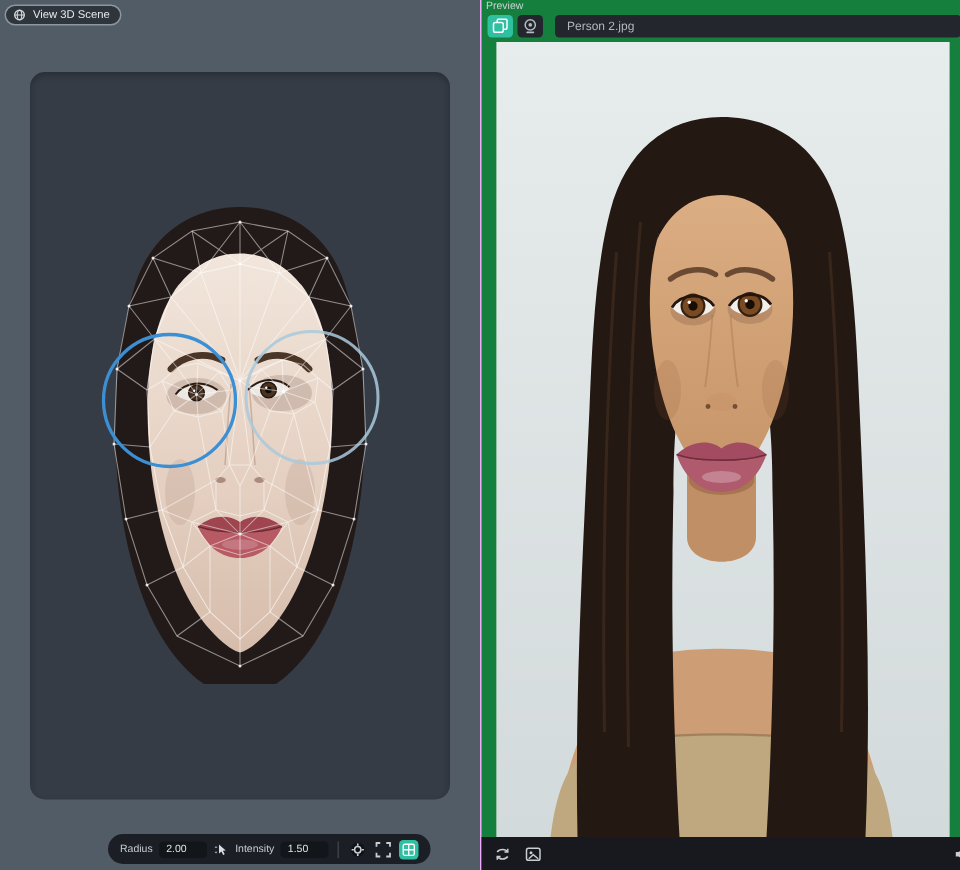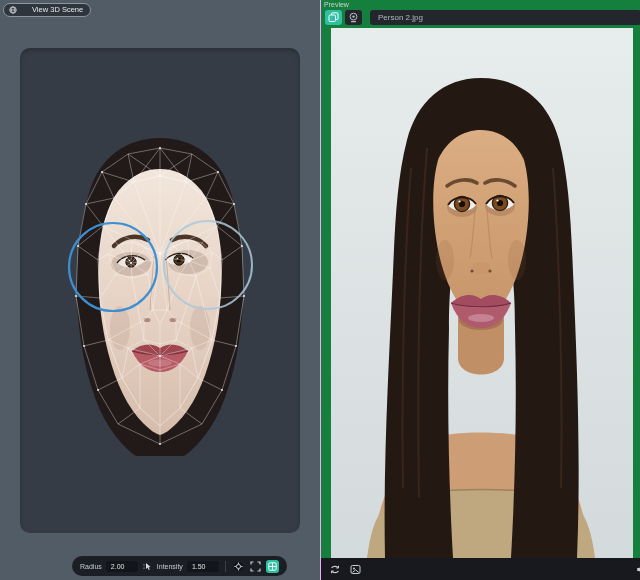--- a/index.html
+++ b/index.html
@@ -2,21 +2,21 @@
 <html><head>
 <meta charset="utf-8">
 <style>
   * { margin:0; padding:0; box-sizing:border-box; }
   html,body { background:#0d0f12; }
   body { font-family:"Liberation Sans", sans-serif; }
   .app { position:relative; width:640px; height:580px; overflow:hidden; background:#17191e; }
 
   
   .left-panel { position:absolute; left:0; top:0; width:320px; height:580px; background:#525c66; }
-  .view3d-btn { position:absolute; left:3px; top:3px; display:inline-flex; align-items:center; gap:15px;
+  .view3d-btn { position:absolute; left:3px; top:3px; display:inline-flex; align-items:center; gap:5px;
     padding:1px 7px 2px 5px; border-radius:8px; background:#2e353c; border:1px solid #8d969e;
     color:#e6eaed; font-size:7.5px; line-height:9px; cursor:pointer; }
   .view3d-btn svg { display:block; }
   .viewport { position:absolute; left:20px; top:48px; width:280px; height:485px; border-radius:10px;
     background:#353c46; box-shadow:inset 0 2px 4px rgba(0,0,0,.25); overflow:hidden; }
   .viewport svg { display:block; }
 
   .left-toolbar { position:absolute; left:72px; top:556px; height:20px; display:inline-flex; align-items:center;
     gap:4px; padding:0 8px; border-radius:10px; background:#1b1f25; color:#c6cbd0; font-size:7px; white-space:nowrap; }
   .left-toolbar .lbl { color:#c6cbd0; }

